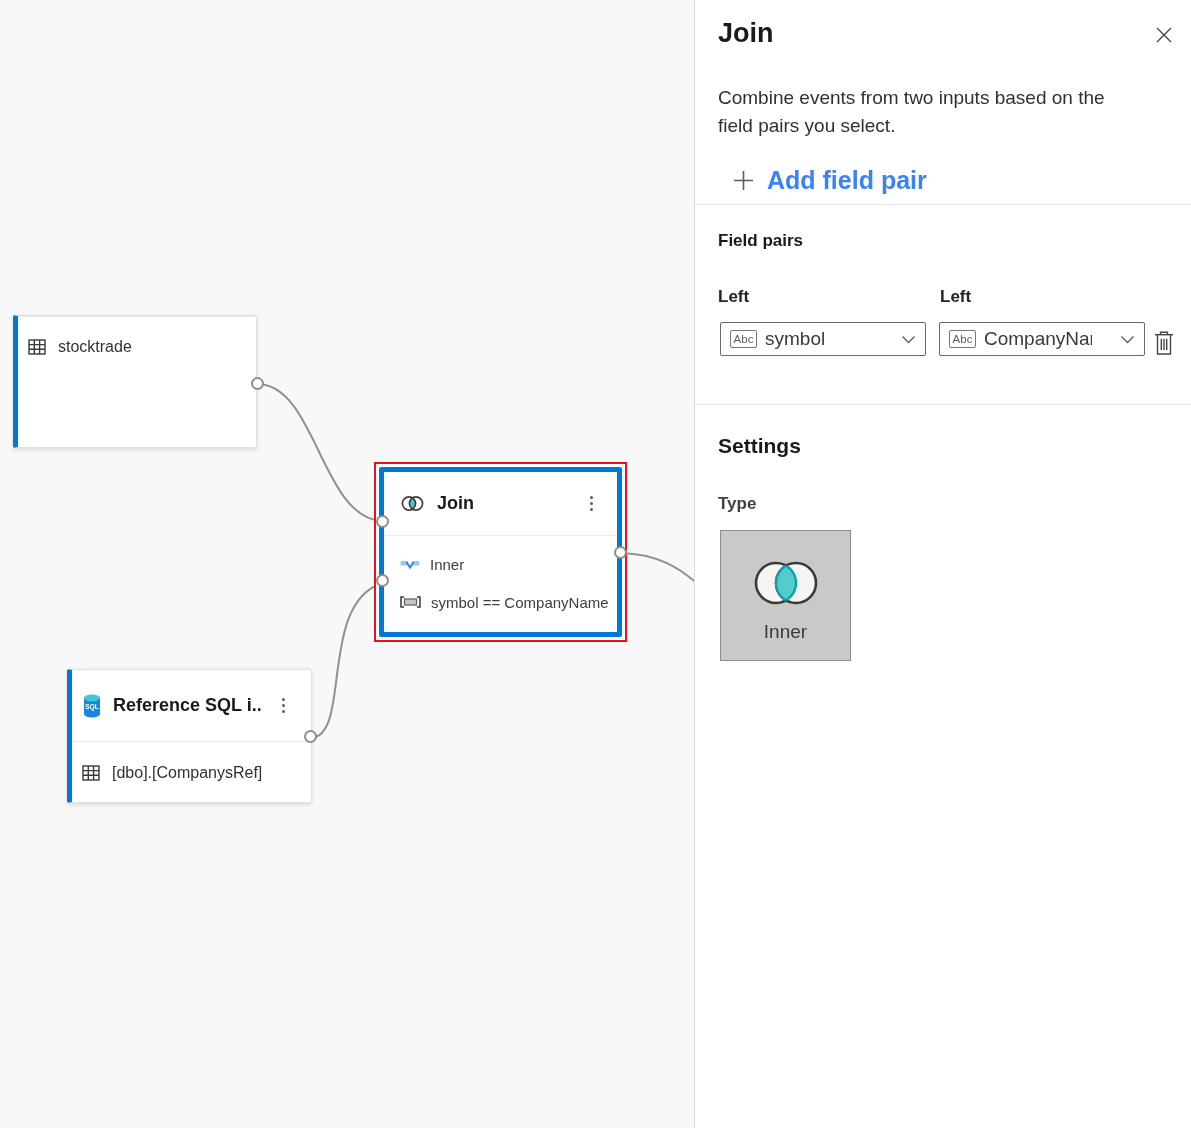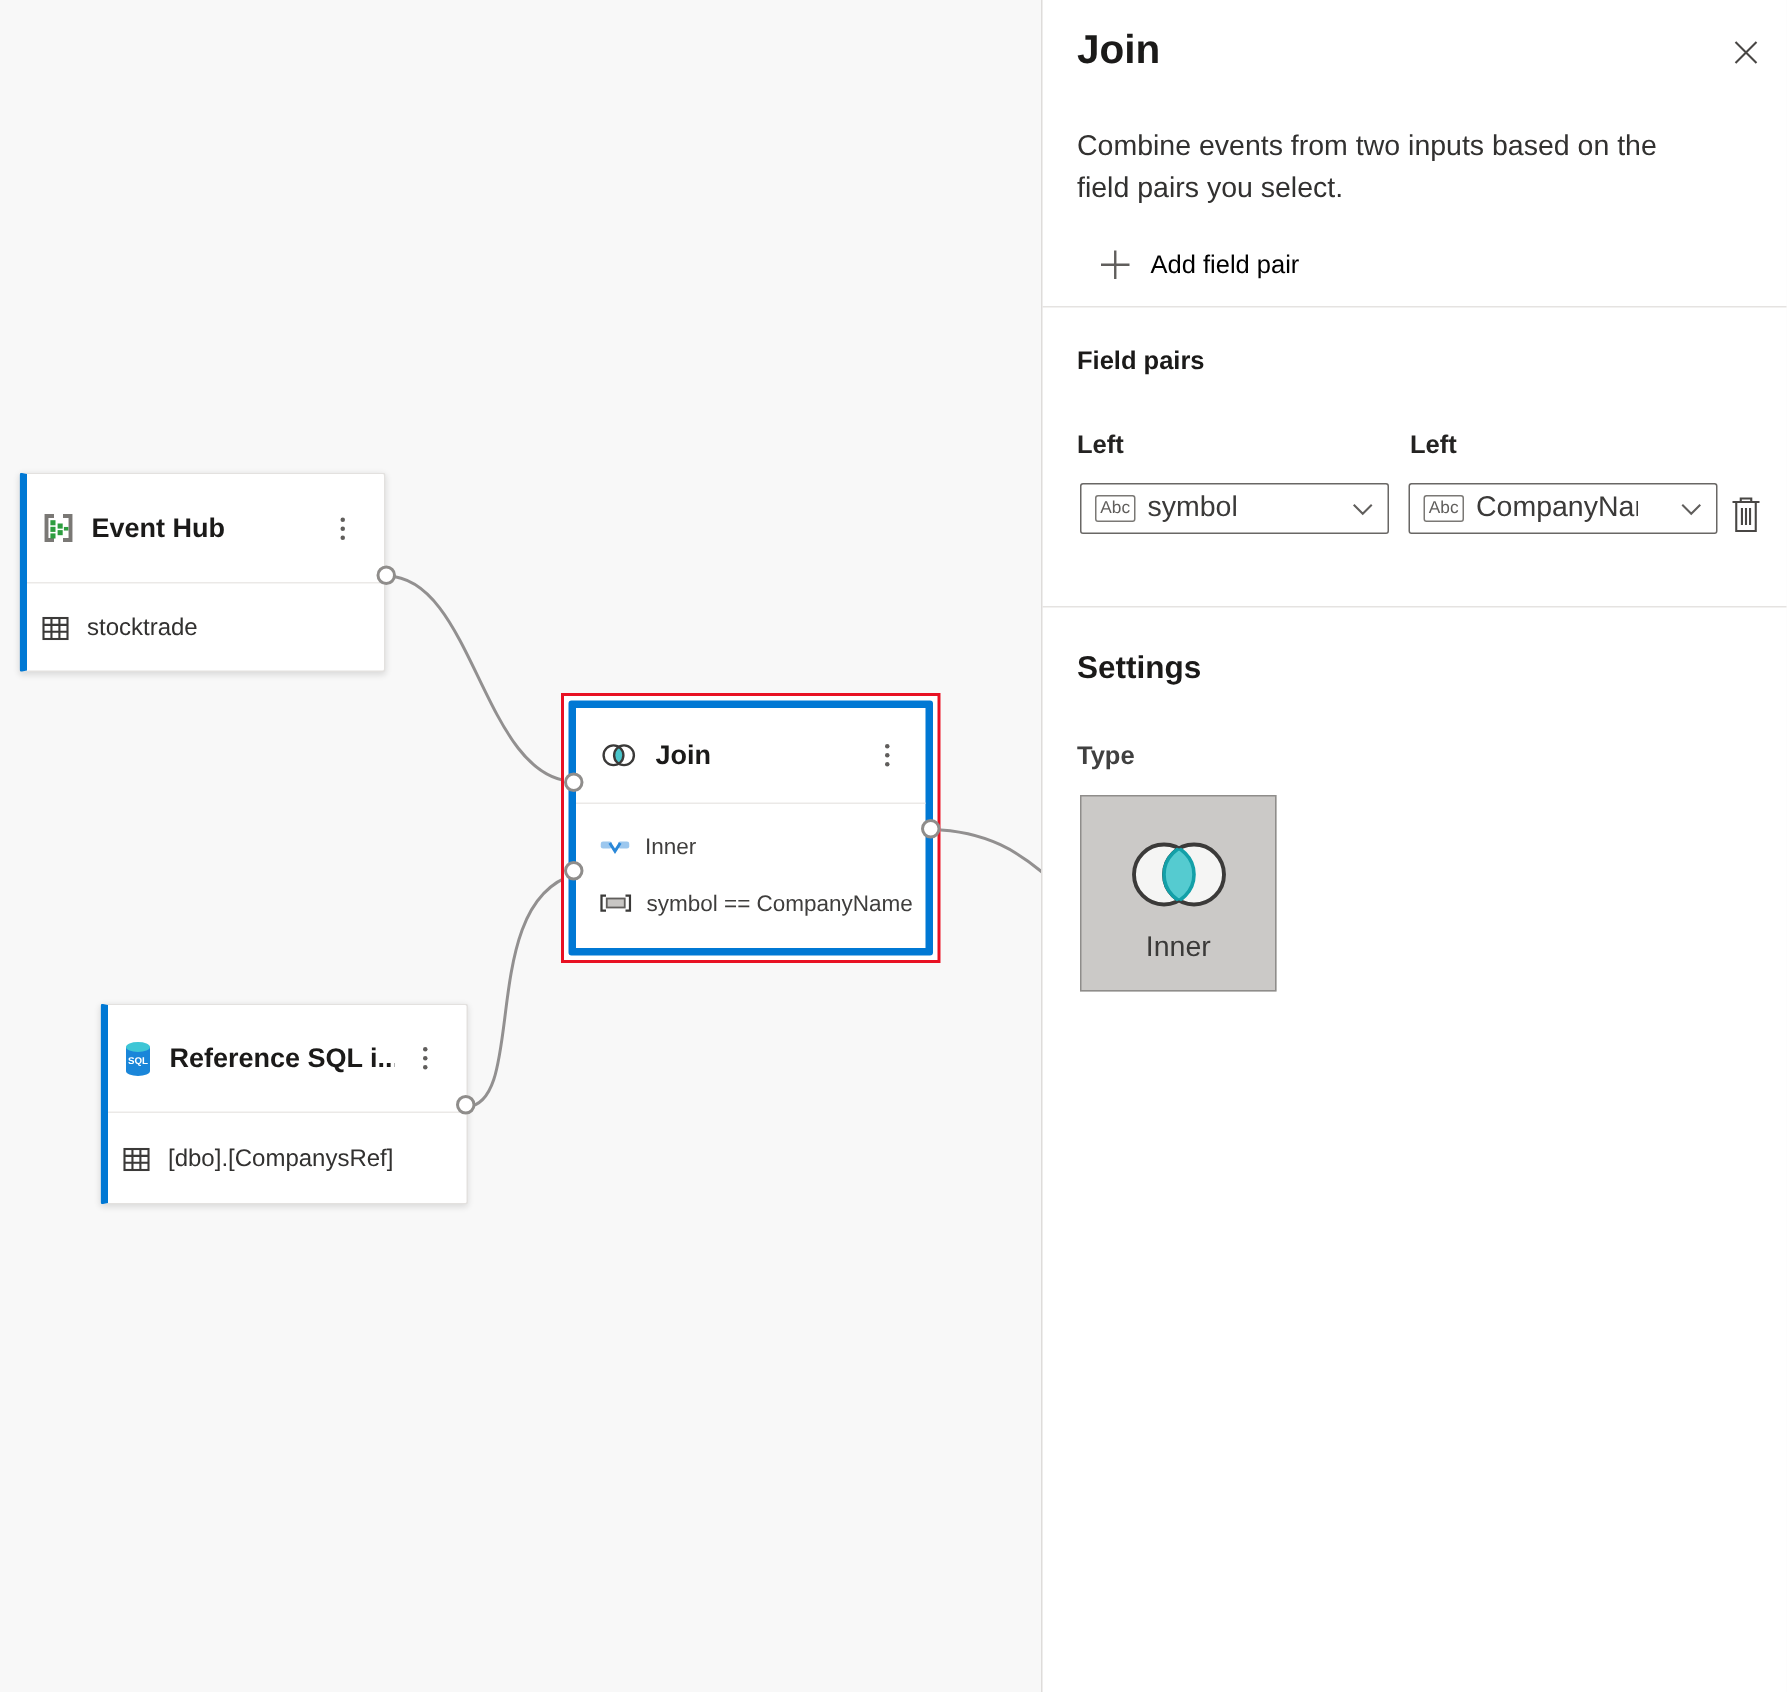--- a/index.html
+++ b/index.html
@@ -47,21 +47,21 @@
   .connector { position:absolute; width:13px; height:13px; border-radius:50%;
                background:#fff; border:2px solid #8f8d8b; cursor:crosshair; }
 
   
   .panel { position:absolute; left:694px; top:0; width:497px; height:1128px; background:#fff;
            border-left:1px solid #dedcda; }
   .panel-title { position:absolute; left:23px; top:18px; font-size:27px; font-weight:600; color:#1b1a19; }
   .close-btn { position:absolute; right:18px; top:26px; width:18px; height:18px; cursor:pointer; }
   .panel-desc { position:absolute; left:23px; top:84px; font-size:19px; line-height:28px; color:#323130; }
   .add-pair { position:absolute; left:38px; top:166px; display:flex; align-items:center; cursor:pointer; }
-  .add-pair-label { font-size:17px; color:#000000; margin-left:13px; }
+  .add-pair-label { font-size:25px; color:#3b82f6; margin-left:13px;font-weight:bold; }
   .pdivider { position:absolute; left:0; width:497px; border-top:1px solid #e5e3e1; }
   .h-fieldpairs { position:absolute; left:23px; top:231px; font-size:17px; font-weight:600; color:#1b1a19; }
   .col-label { position:absolute; top:287px; font-size:17px; font-weight:600; color:#242322; }
   .dropdown { position:absolute; top:322px; height:34px; width:206px; background:#fff;
               border:1px solid #69676５; border:1px solid #696765; border-radius:2px;
               display:flex; align-items:center; padding:0 9px; cursor:pointer; }
   .abc-badge { width:27px; height:18px; border:1px solid #7a7875; border-radius:2px;
                font-size:11.5px; color:#605e5c; display:flex; align-items:center; justify-content:center;
                flex-shrink:0; }
   .dd-value { font-size:19px; color:#3b3a39; margin-left:8px; white-space:nowrap; overflow:hidden; }
@@ -84,38 +84,20 @@
 
   <div class="canvas">
 
     <svg class="edges" width="694" height="1128">
       <path d="M258 384 C316 385, 322 520, 383 521" fill="none" stroke="#929090" stroke-width="2"></path>
       <path d="M311 738 C352 736, 318 602, 383 583" fill="none" stroke="#929090" stroke-width="2"></path>
       <path d="M621 553 C658 554, 680 568, 700 586" fill="none" stroke="#929090" stroke-width="2"></path>
     </svg>
 
     <div class="node" id="node-eventhub">
-      <div class="node-header">
-        <svg width="22" height="22" viewBox="0 0 22 22">
-          <path d="M8 3 H3 V19 H8" stroke="#7a7875" stroke-width="2.6" fill="none"></path>
-          <path d="M14 3 H19 V19 H14" stroke="#7a7875" stroke-width="2.6" fill="none"></path>
-          <rect x="5.6" y="5.8" width="3.4" height="3.4" fill="#2d9d3f"></rect>
-          <rect x="5.6" y="10.2" width="3.4" height="3.4" fill="#2d9d3f"></rect>
-          <rect x="5.6" y="14.6" width="3.4" height="3.4" fill="#2d9d3f"></rect>
-          <rect x="10.4" y="8" width="3.4" height="3.4" fill="#2d9d3f"></rect>
-          <rect x="10.4" y="12.4" width="3.4" height="3.4" fill="#2d9d3f"></rect>
-          <rect x="14.6" y="10.3" width="3" height="2.4" fill="#2d9d3f"></rect>
-        </svg>
-        <span class="node-title">Event Hub</span>
-        <span class="kebab">
-            <i></i>
-            <i></i>
-            <i></i>
-          </span>
-      </div>
       <div class="node-divider"></div>
       <div class="node-body-row">
         <svg width="18" height="16" viewBox="0 0 18 16" fill="none" stroke="#3b3a39" stroke-width="1.4">
           <rect x="1" y="1" width="16" height="14"></rect>
           <path d="M1 5.6 H17 M1 10.2 H17 M6.3 1 V15 M11.6 1 V15"></path>
         </svg>
         <span class="node-sub">stocktrade</span>
       </div>
     </div>
 

